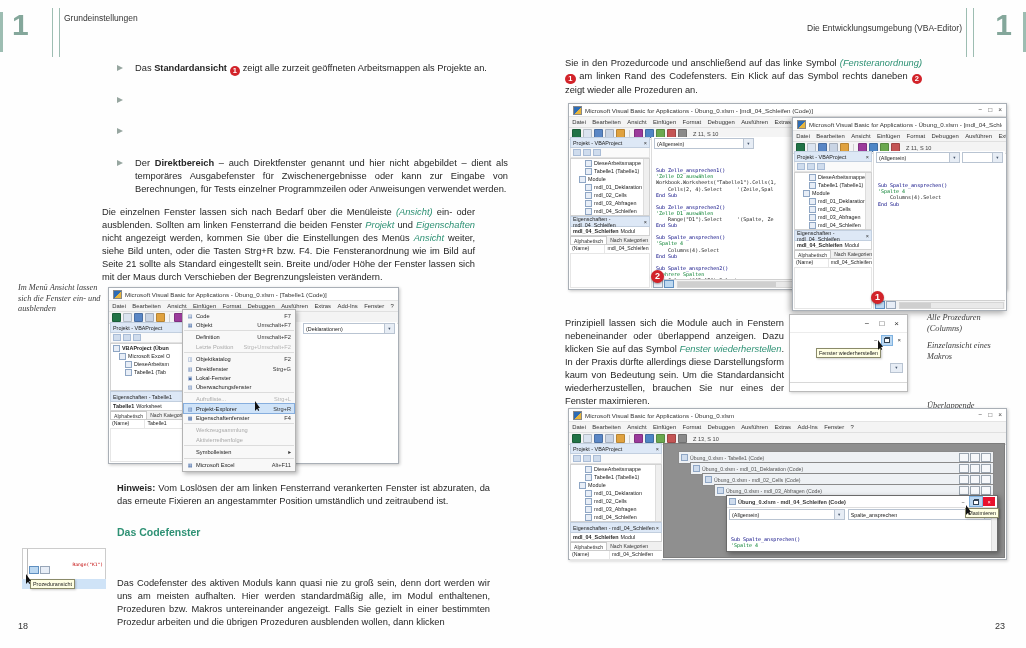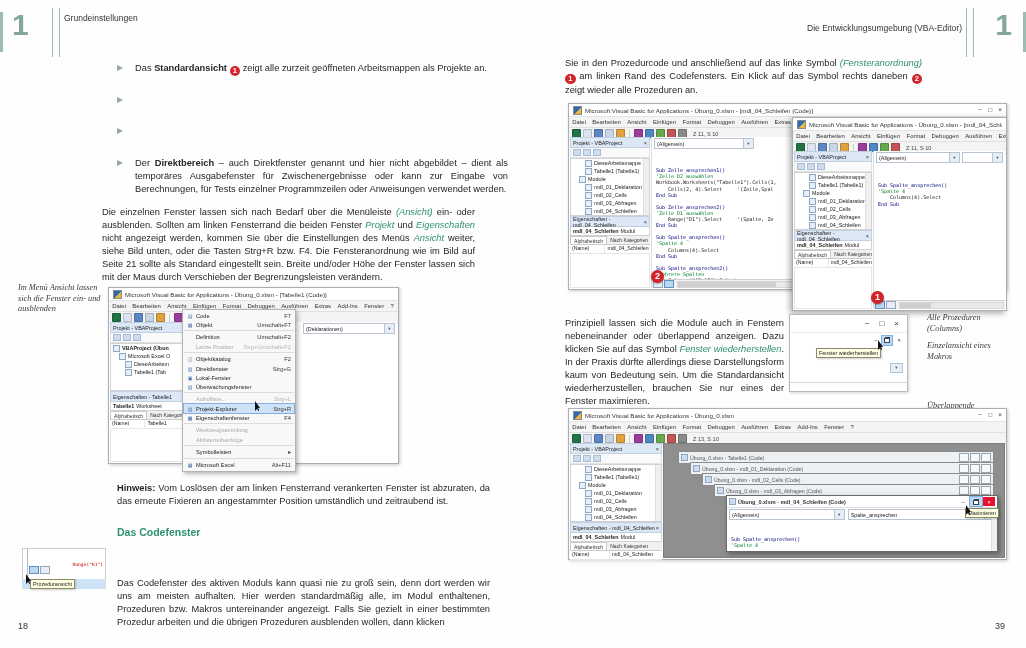--- a/index.html
+++ b/index.html
@@ -805,16 +805,16 @@
             </div>
           </div>
           <div class="code" style="position:absolute;left:4px;top:22px;right:6px;bottom:2px;">
             
           <div class="cl kw">Sub Spalte_ansprechen()</div><div class="cl cm">'Spalte 4</div><div class="cl tx">    Columns(4).Select</div></div>
           <div class="vscroll" style="top:21px;"></div>
         </div>
       </div>
     </div>
 
-    <div class="abs pgnum" style="left:995px;top:621px;">39</div>
+    <div class="abs pgnum" style="left:995px;top:621px;">23</div>
   </div>
 
 </div>
 
 </body></html>

